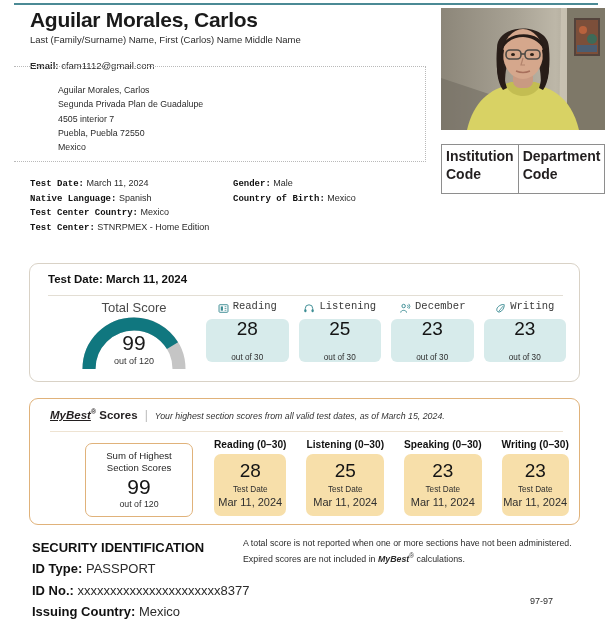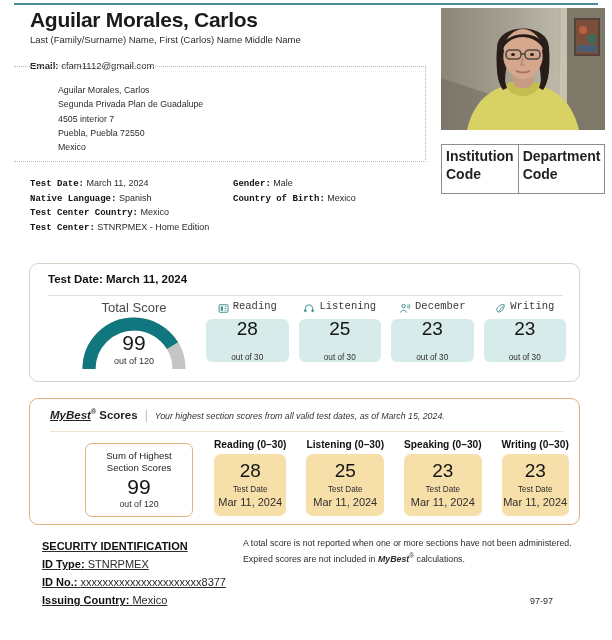--- a/index.html
+++ b/index.html
@@ -318,25 +318,24 @@
   }
   .mb-td-date {
     font-size: 11px;
     color: #2f2f2f;
     line-height: 1.35;
   }
 
   
   .security {
     position: absolute;
-    left: 42px; top: 537px;
-    font-size: 11px;
+    left: 32px; top: 537px;
+    font-size: 13px;
     line-height: 1.65;
     color: #2b2b2b;
-    text-decoration: underline;
   }
   .security b { font-weight: bold; color: #111; }
   .security .sec-title { font-weight: bold; color: #111; }
 
   .disclaimer {
     position: absolute;
     left: 243px; top: 537px;
     width: 355px;
     font-size: 8.8px;
     line-height: 1.55;
@@ -617,21 +616,21 @@
         </div>
       </div>
 
     </div>
   </div>
 
   <div class="security">
     <div class="sec-title">SECURITY IDENTIFICATION</div>
     <div>
       <b>ID Type:</b>
-      <span>STNRPMEX</span>
+      <span>PASSPORT</span>
     </div>
     <div>
       <b>ID No.:</b>
       <span>xxxxxxxxxxxxxxxxxxxxxx8377</span>
     </div>
     <div>
       <b>Issuing Country:</b>
       <span>Mexico</span>
     </div>
   </div>

